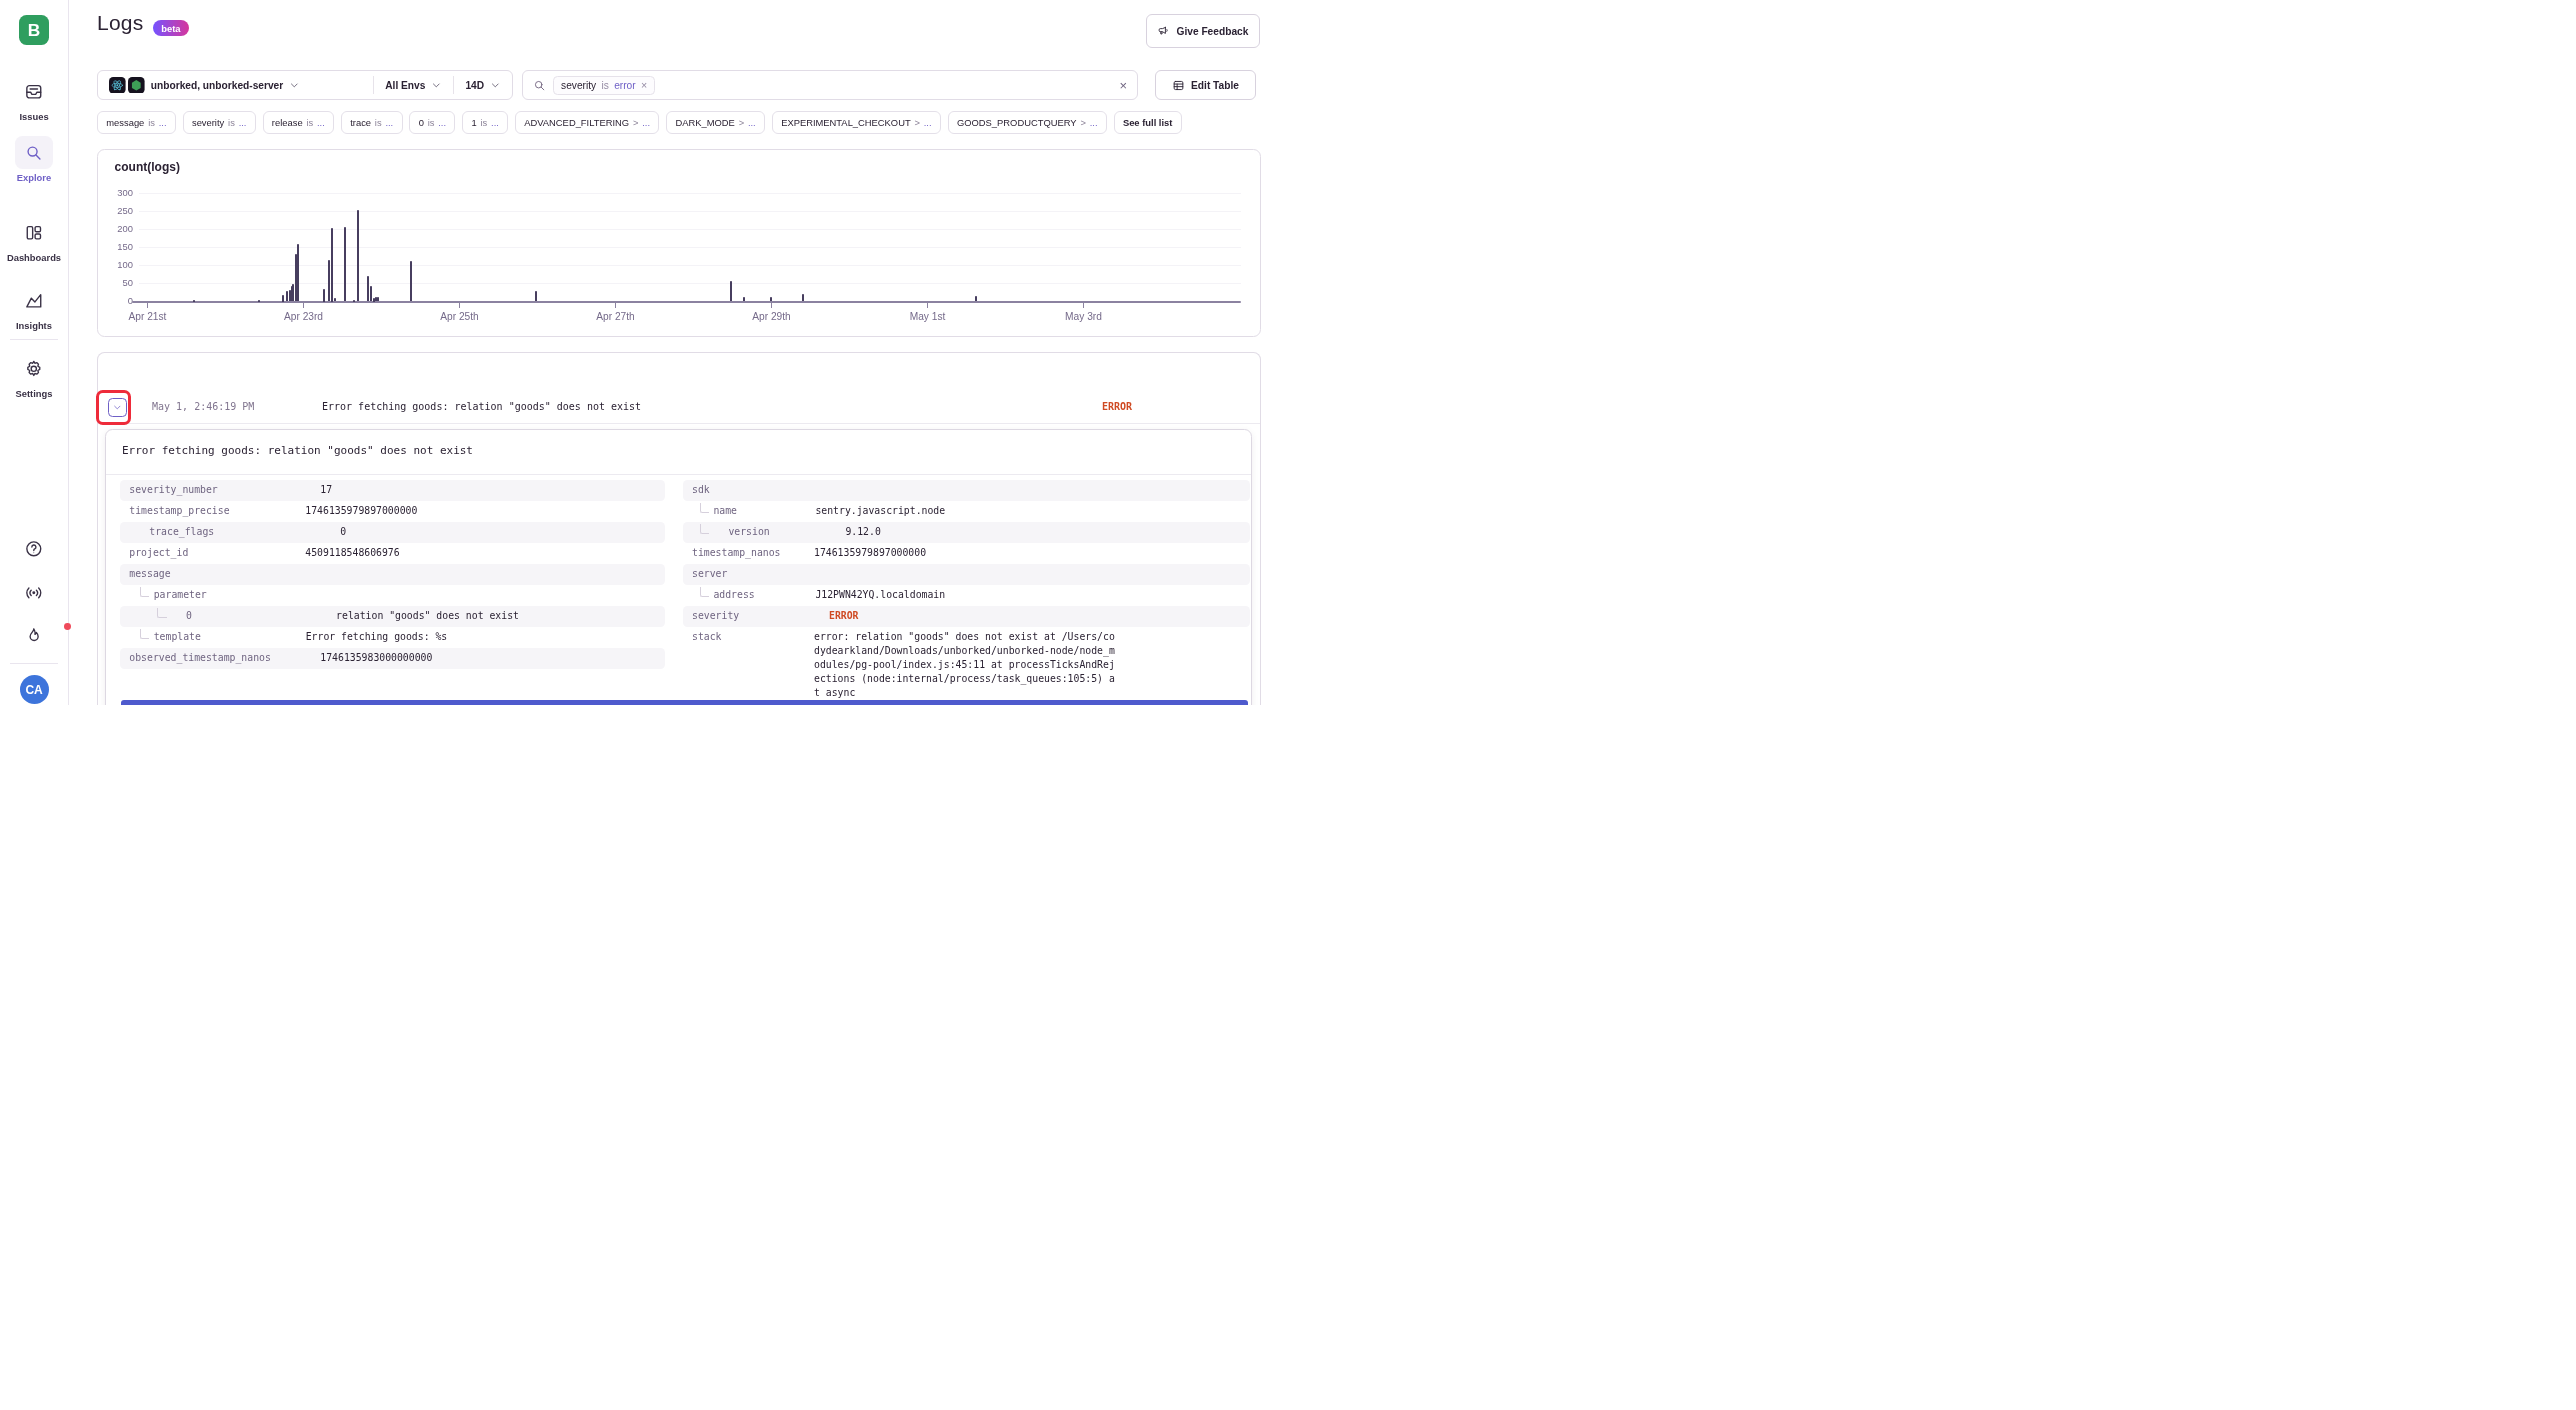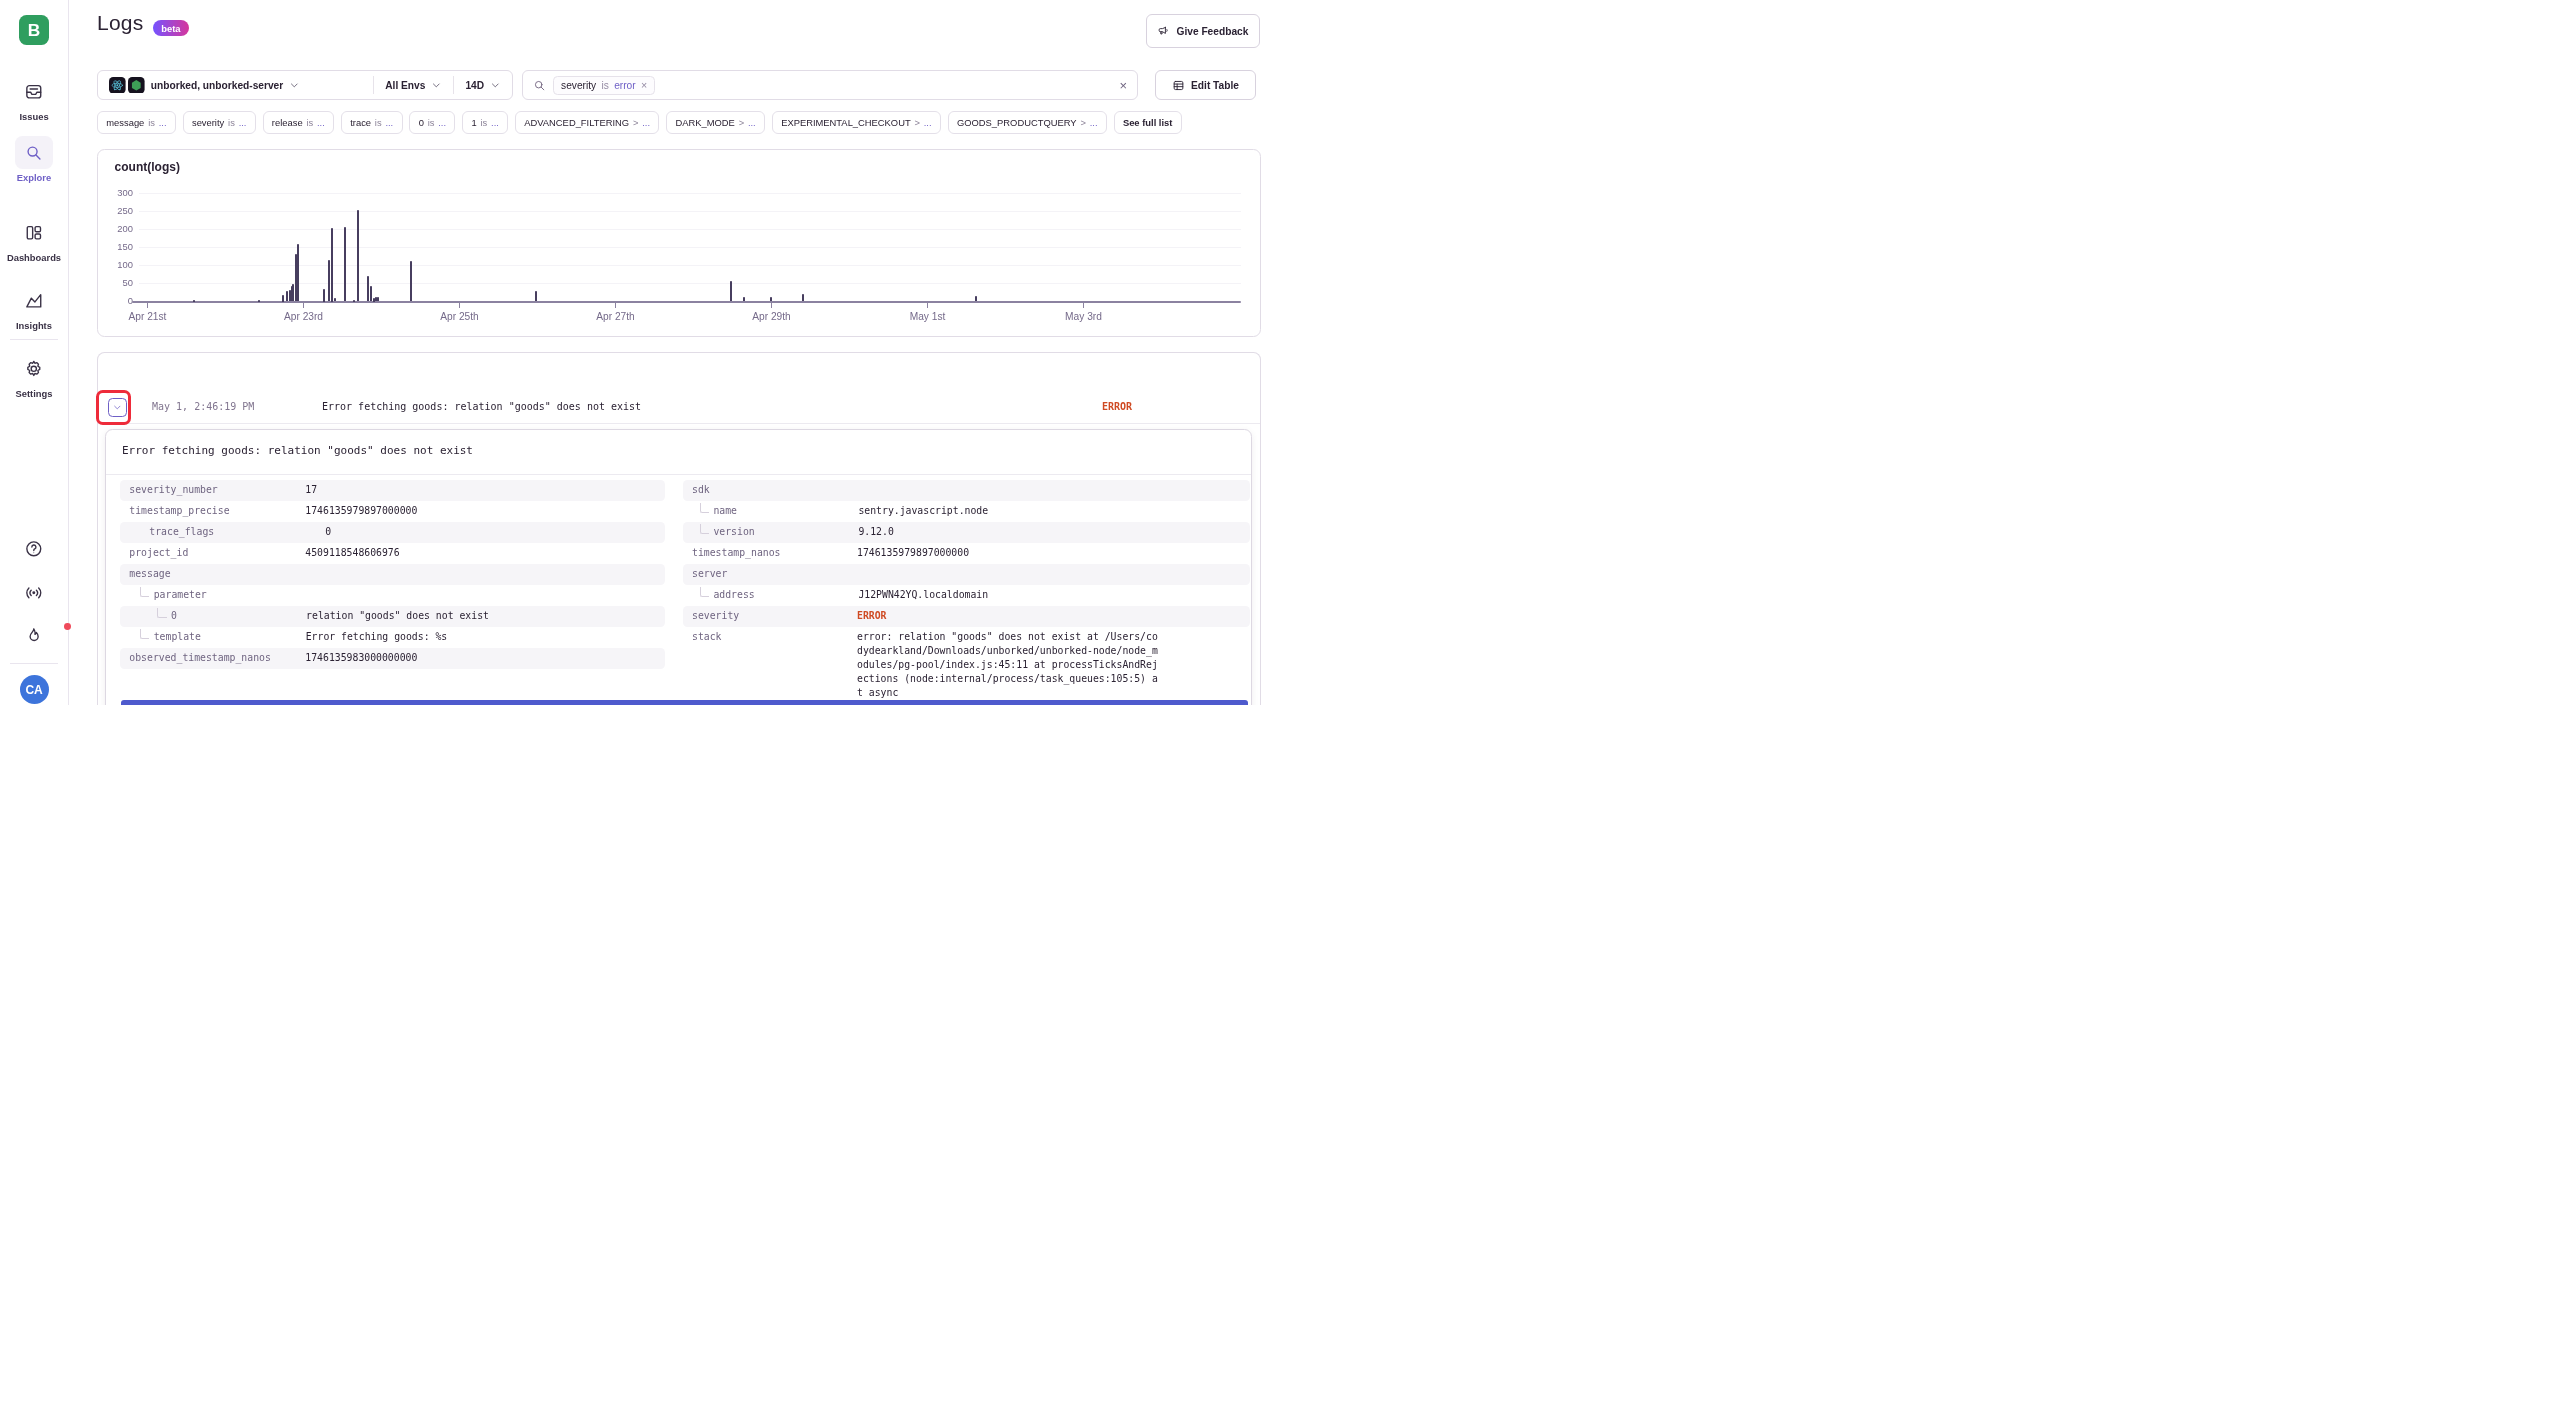--- a/index.html
+++ b/index.html
@@ -95,25 +95,25 @@
   
   .detail-panel{position:absolute;left:37px;top:429px;width:1147px;height:294px;box-sizing:border-box;background:#fff;
                 border:0.8px solid #ddd8e2;border-radius:7.5px;box-shadow:0 2.3px 7.5px rgba(43,34,51,.07);z-index:2;}
   .detail-title{position:absolute;left:16px;top:14.3px;font-size:11px;color:#2b2233;}
   .detail-divider{position:absolute;left:0;top:44px;width:100%;height:0.8px;background:#eceaf0;}
   .kv-table{position:absolute;top:50px;}
   .kv-left{left:14.3px;width:545px;}
   .kv-right{left:577px;width:567px;}
   .kv-row{position:relative;display:flex;align-items:flex-start;min-height:21px;box-sizing:border-box;
           padding:3.4px 7.5px 3.4px 9px;border-radius:4.5px;font-size:9.8px;line-height:14px;}
-  .kv-row.striped{background:#f6f5f8;}
+  .kv-row.striped{background:#f6f5f8;gap:15px;}
   .kv-key{color:#6f6480;flex:0 0 auto;}
   .kv-val{color:#2b2233;flex:1 1 auto;word-break:break-all;}
   .kv-val.error{color:#cf4a23;font-weight:700;}
-  .kv-right .kv-val{max-width:301px;margin-left:43px;}
+  .kv-right .kv-val{max-width:301px;}
   .connector{flex:0 0 auto;width:8.3px;height:9px;border-left:1.1px solid #d6d0dc;border-bottom:1.1px solid #d6d0dc;
              border-bottom-left-radius:2.3px;margin:-1.5px 4.5px 0 0;}
 
   .bottom-blue{position:absolute;left:53px;top:700px;width:1127px;height:7.5px;background:#4e5acd;
                border-radius:3px 3px 0 0;z-index:7;}
 </style>
 </head>
 <body>
 
 <div class="page">

